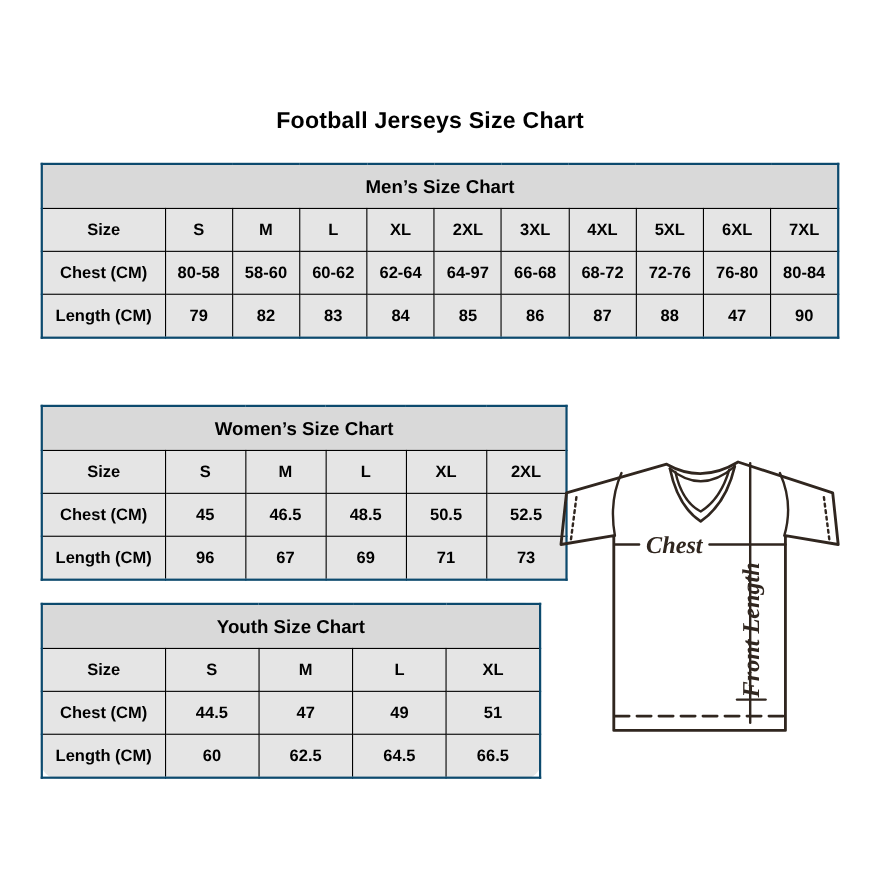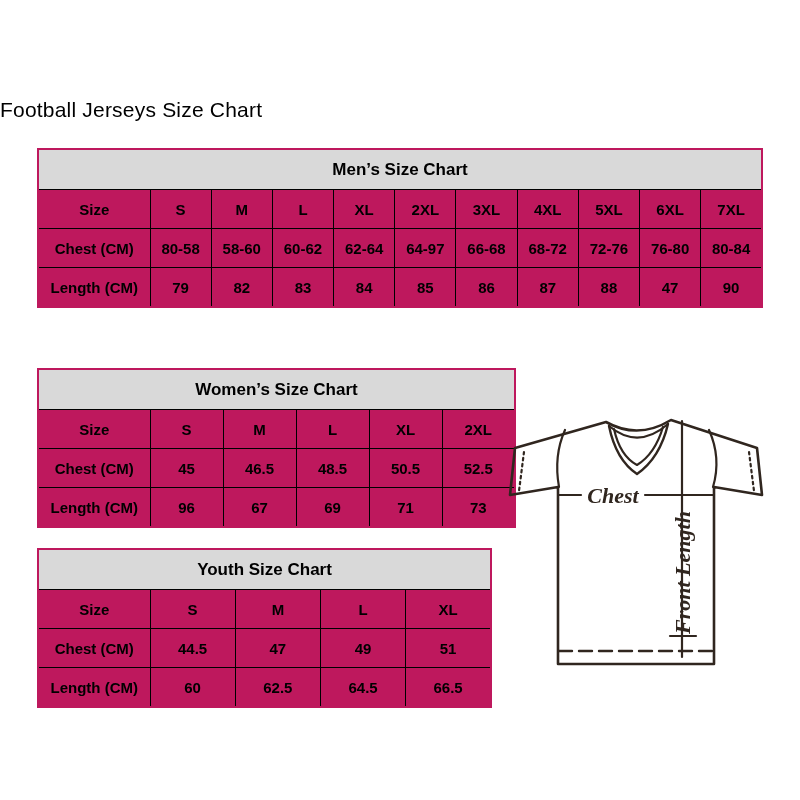--- a/index.html
+++ b/index.html
@@ -1,28 +1,28 @@
 <!DOCTYPE html>
 <html><head>
 <meta charset="utf-8">
 <style>
   html,body{margin:0;padding:0;background:#ffffff;}
   .page{position:relative;width:800px;height:800px;background:#ffffff;overflow:hidden;
         font-family:"Liberation Sans", sans-serif;color:#000;}
-  .page-title{position:absolute;top:98px;left:0;width:782px;
-        font-size:21px;font-weight:normal;letter-spacing:.2px;}
+  .page-title{position:absolute;top:98px;left:0;width:782px;text-align:center;
+        font-size:21px;font-weight:bold;letter-spacing:.2px;}
   table.size-table{position:absolute;border-collapse:collapse;table-layout:fixed;
-        border:2px solid #be185d;background:#be185d;}
+        border:2px solid #0c4a6e;background:#e5e5e5;}
   table.size-table td,table.size-table th{border:1.5px solid #000;text-align:center;
         vertical-align:middle;font-size:15px;font-weight:bold;padding:0;overflow:hidden;}
   table.size-table th.tbl-title{background:#d9d9d9;font-size:17px;height:39px;}
   table.size-table td{height:38px;}
   #men-table{left:37px;top:148px;width:726px;}
   #women-table{left:37px;top:368px;width:479px;}
-  #youth-table{left:37px;top:548px;width:455px;}
+  #youth-table{left:37px;top:548px;width:455px;border-radius:16px;}
   .label-col{width:112px;}
   .jersey-wrap{position:absolute;left:503px;top:398px;width:270px;height:295px;}
   .jersey-wrap svg{display:block;width:270px;height:295px;}
   .diagram-text{font-family:"Liberation Serif", serif;font-style:italic;font-weight:bold;
         font-size:22px;}
 </style>
 </head>
 <body>
 
 <div class="page">

